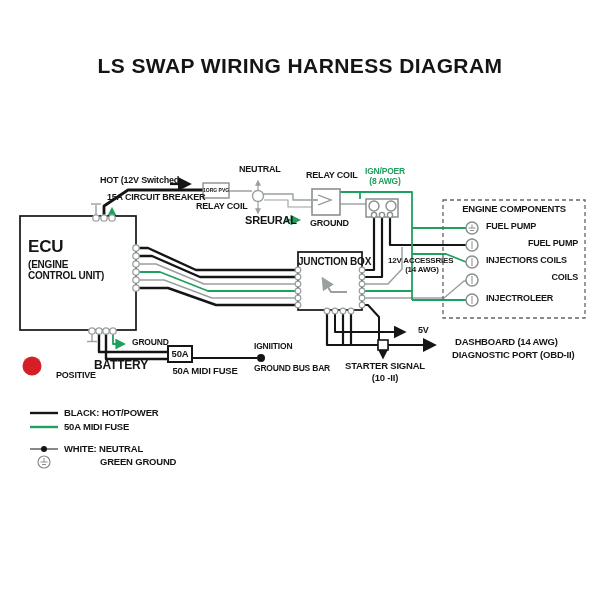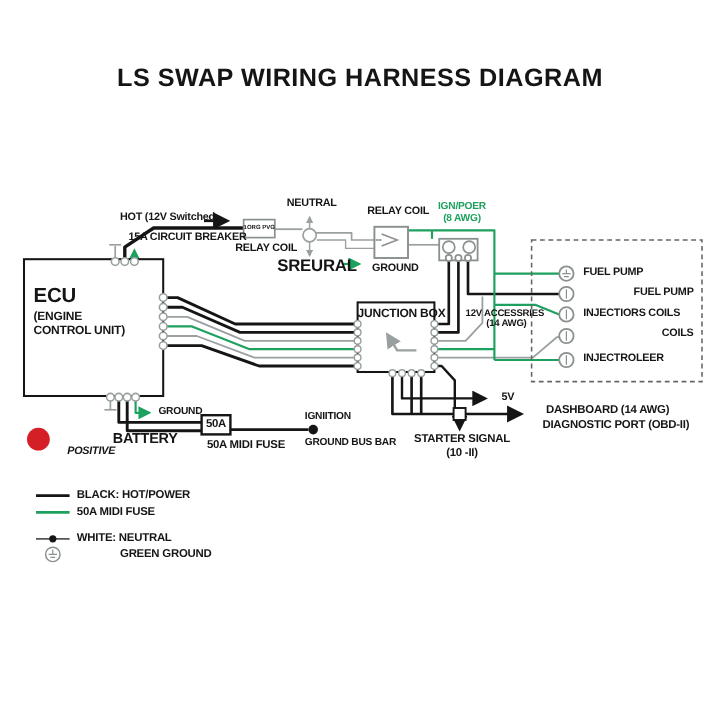--- a/index.html
+++ b/index.html
@@ -181,46 +181,47 @@
   <div class="lbl title ctr" style="left:0;top:54px;width:600px;">LS SWAP WIRING HARNESS DIAGRAM</div>
 
   <div class="lbl" style="left:28px;top:238px;font-size:17px;">ECU</div>
   <div class="lbl" style="left:28px;top:259px;font-size:10px;width:90px;white-space:normal;">(ENGINE CONTROL UNIT)</div>
 
   <div class="lbl" style="left:100px;top:176px;font-size:9px;">HOT (12V Switched</div>
   <div class="lbl" style="left:107px;top:193px;font-size:9px;">15A CIRCUIT BREAKER</div>
   <div class="lbl ctr" style="left:203px;top:188px;width:26px;font-size:5px;letter-spacing:0;">1ORG PVG</div>
   <div class="lbl" style="left:196px;top:202px;font-size:9px;">RELAY COIL</div>
   <div class="lbl" style="left:239px;top:165px;font-size:9px;">NEUTRAL</div>
-  <div class="lbl" style="left:231px;top:214px;font-size:14px;text-align:center;">SREURAL</div>
+  <div class="lbl" style="left:245px;top:214px;font-size:11px;text-align:center;">SREURAL</div>
   <div class="lbl" style="left:306px;top:171px;font-size:9px;">RELAY COIL</div>
   <div class="lbl" style="left:310px;top:219px;font-size:9px;">GROUND</div>
   <div class="lbl grn ctr" style="left:352px;top:167px;width:66px;font-size:8.5px;">IGN/POER</div>
   <div class="lbl grn ctr" style="left:352px;top:177px;width:66px;font-size:8.5px;text-align:center;">(8 AWG)</div>
 
   <div class="lbl ctr" style="left:298px;top:256px;width:64px;font-size:10px;">JUNCTION BOX</div>
   <div class="lbl" style="left:388px;top:257px;font-size:8px;">12V ACCESSRIES</div>
   <div class="lbl ctr" style="left:388px;top:266px;width:68px;font-size:8px;">(14 AWG)</div>
 
+  <div class="lbl ctr" style="left:443px;top:204px;width:142px;font-size:9.5px;">ENGINE COMPONENTS</div>
   <div class="lbl" style="left:486px;top:222px;font-size:9px;">FUEL PUMP</div>
   <div class="lbl rgt" style="left:486px;top:239px;width:92px;font-size:9px;">FUEL PUMP</div>
   <div class="lbl" style="left:486px;top:256px;font-size:9px;">INJECTIORS COILS</div>
   <div class="lbl rgt" style="left:486px;top:273px;width:92px;font-size:9px;">COILS</div>
   <div class="lbl" style="left:486px;top:294px;font-size:9px;">INJECTROLEER</div>
 
   <div class="lbl" style="left:132px;top:338px;font-size:8.5px;">GROUND</div>
   <div class="lbl ctr" style="left:168px;top:349px;width:24px;font-size:9.5px;">50A</div>
   <div class="lbl ctr" style="left:160px;top:366px;width:90px;font-size:9.5px;">50A MIDI FUSE</div>
   <div class="lbl" style="left:254px;top:342px;font-size:8.5px;">IGNIITION</div>
   <div class="lbl" style="left:254px;top:364px;font-size:8.5px;">GROUND BUS BAR</div>
   <div class="lbl" style="left:418px;top:326px;font-size:9px;">5V</div>
   <div class="lbl ctr" style="left:337px;top:361px;width:96px;font-size:9.5px;">STARTER SIGNAL</div>
   <div class="lbl ctr" style="left:337px;top:373px;width:96px;font-size:9.5px;">(10 -II)</div>
   <div class="lbl" style="left:455px;top:337px;font-size:9.5px;">DASHBOARD (14 AWG)</div>
   <div class="lbl" style="left:452px;top:350px;font-size:9.5px;">DIAGNOSTIC PORT (OBD-II)</div>
   <div class="lbl" style="left:46px;top:359px;font-size:12px;padding-left:48px;">BATTERY</div>
-  <div class="lbl" style="left:56px;top:371px;font-size:9px;font-style:italic;">POSITIVE</div>
+  <div class="lbl" style="left:56px;top:371px;font-size:9px;">POSITIVE</div>
 
   <div class="lbl" style="left:64px;top:408px;font-size:9.5px;">BLACK: HOT/POWER</div>
   <div class="lbl" style="left:64px;top:422px;font-size:9.5px;">50A MIDI FUSE</div>
   <div class="lbl" style="left:64px;top:444px;font-size:9.5px;">WHITE: NEUTRAL</div>
   <div class="lbl" style="left:64px;top:457px;font-size:9.5px;margin-left:36px;">GREEN GROUND</div>
 </div>
 
 </body></html>

